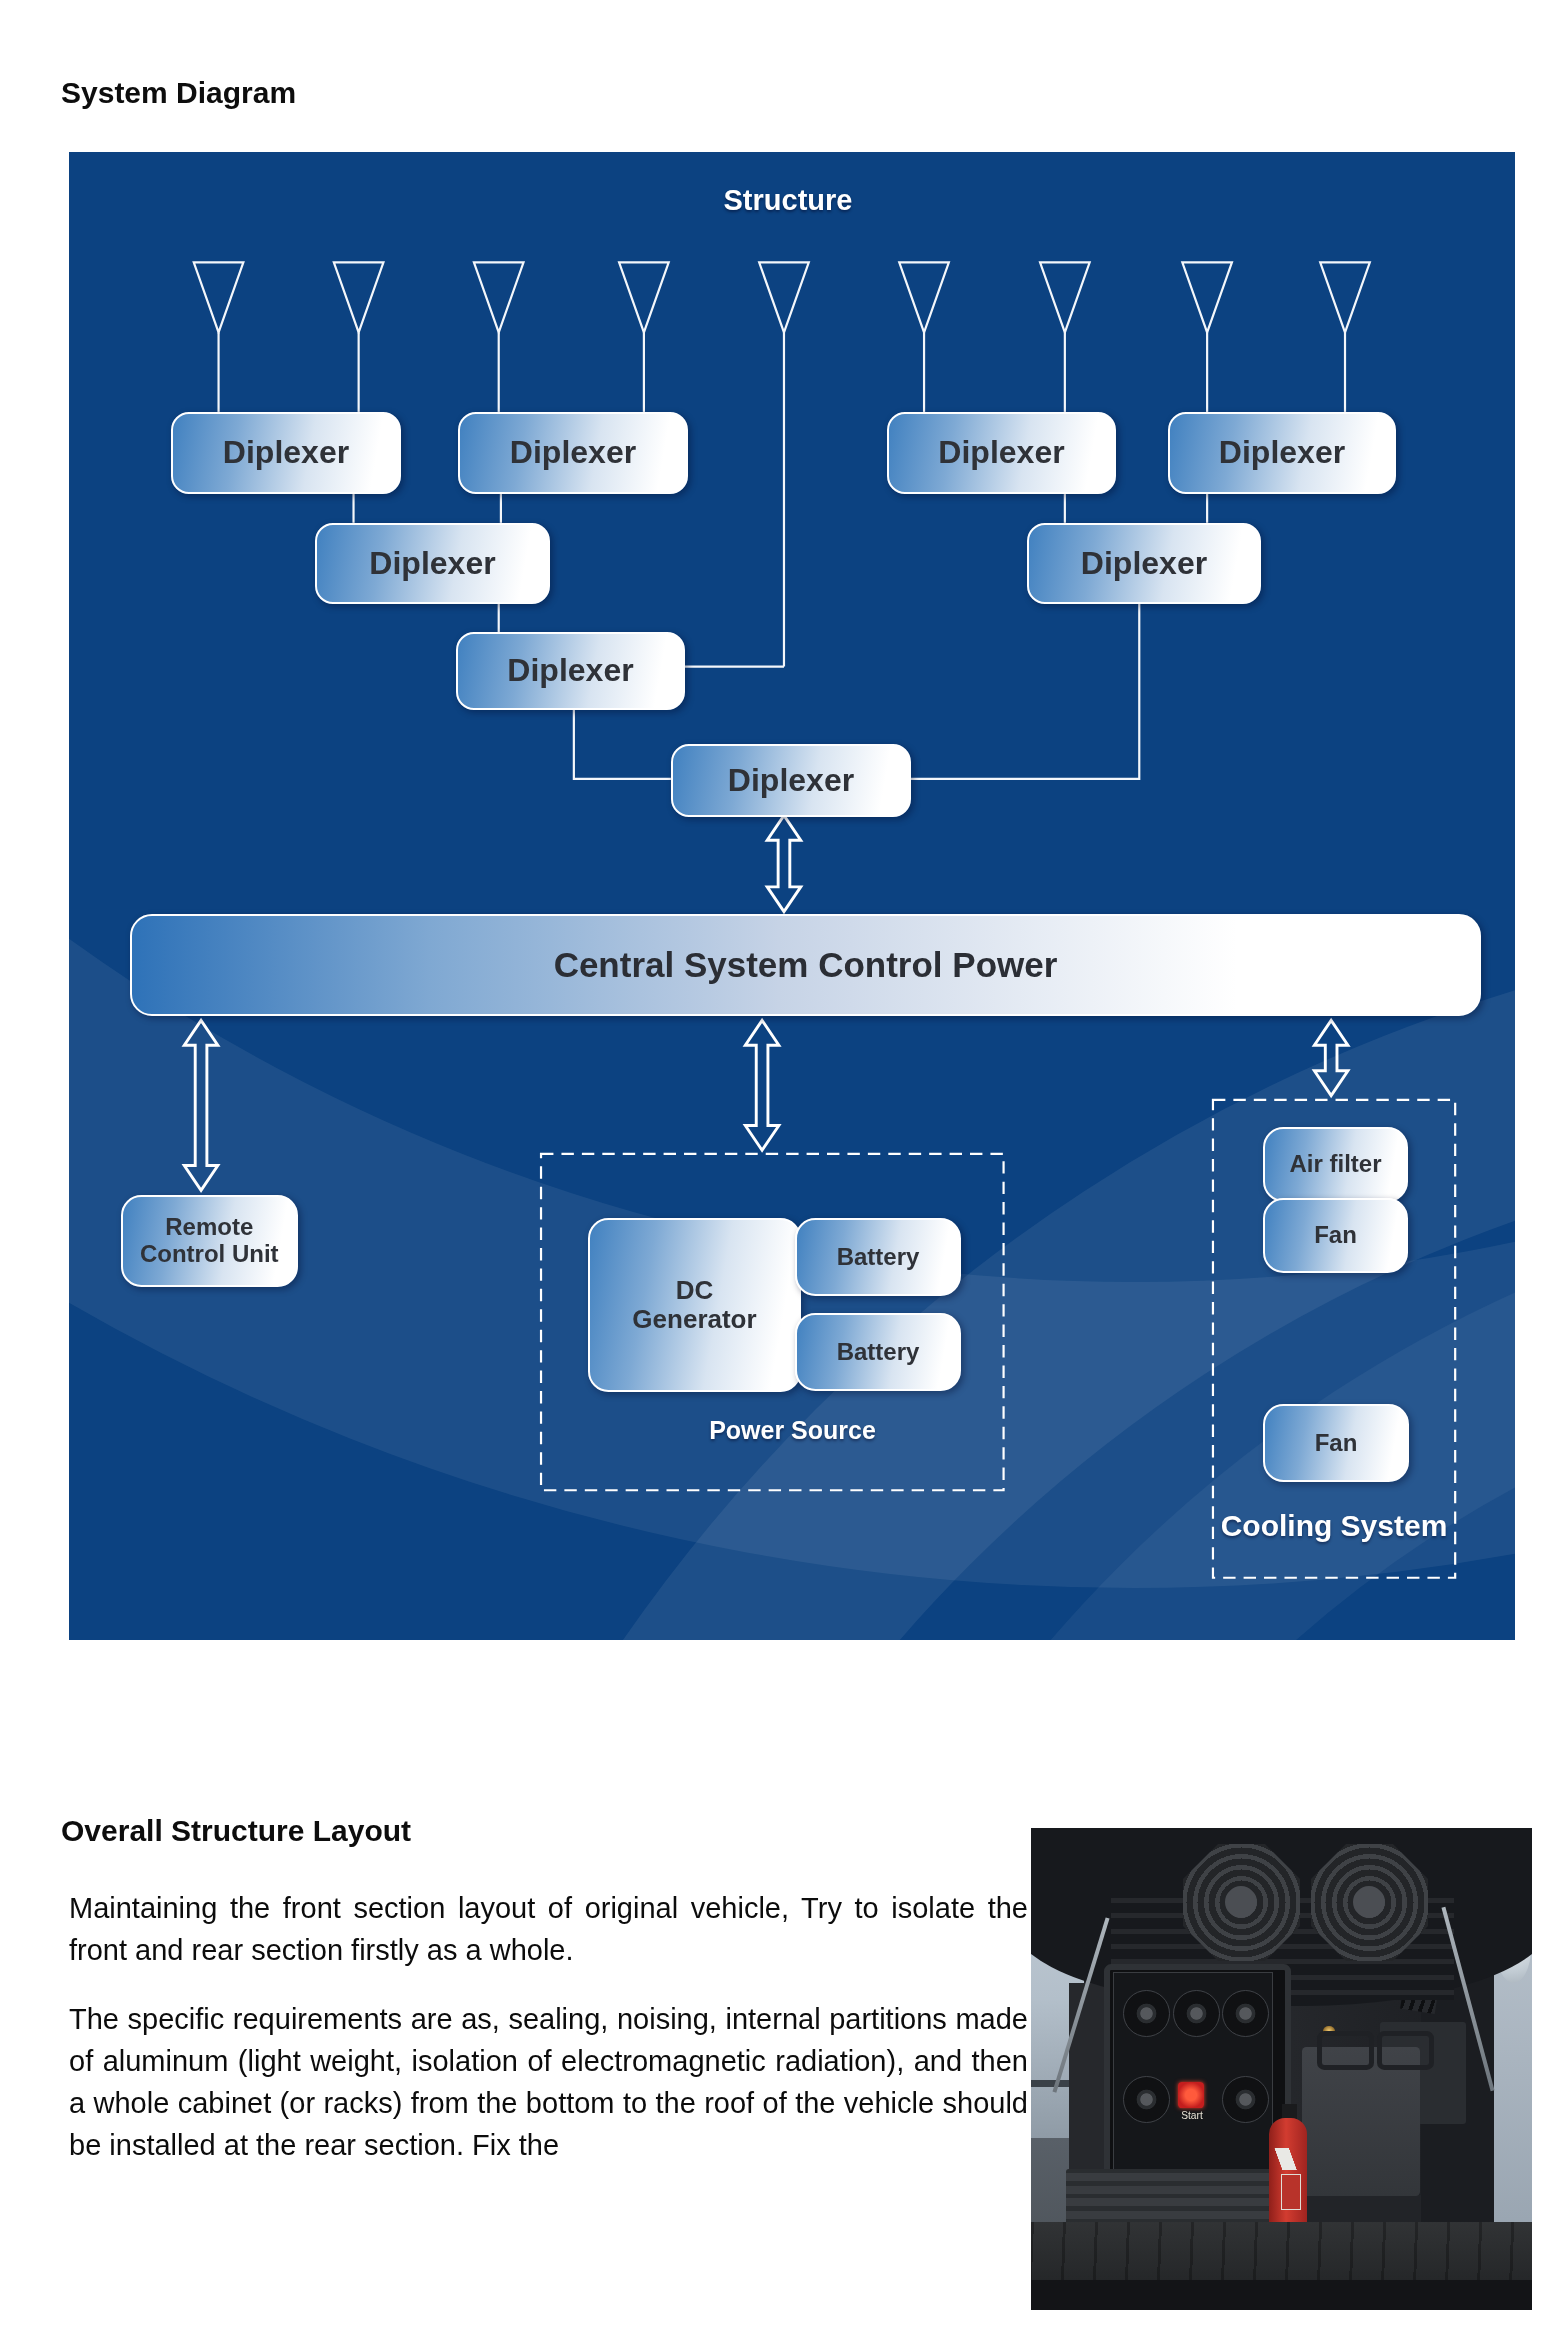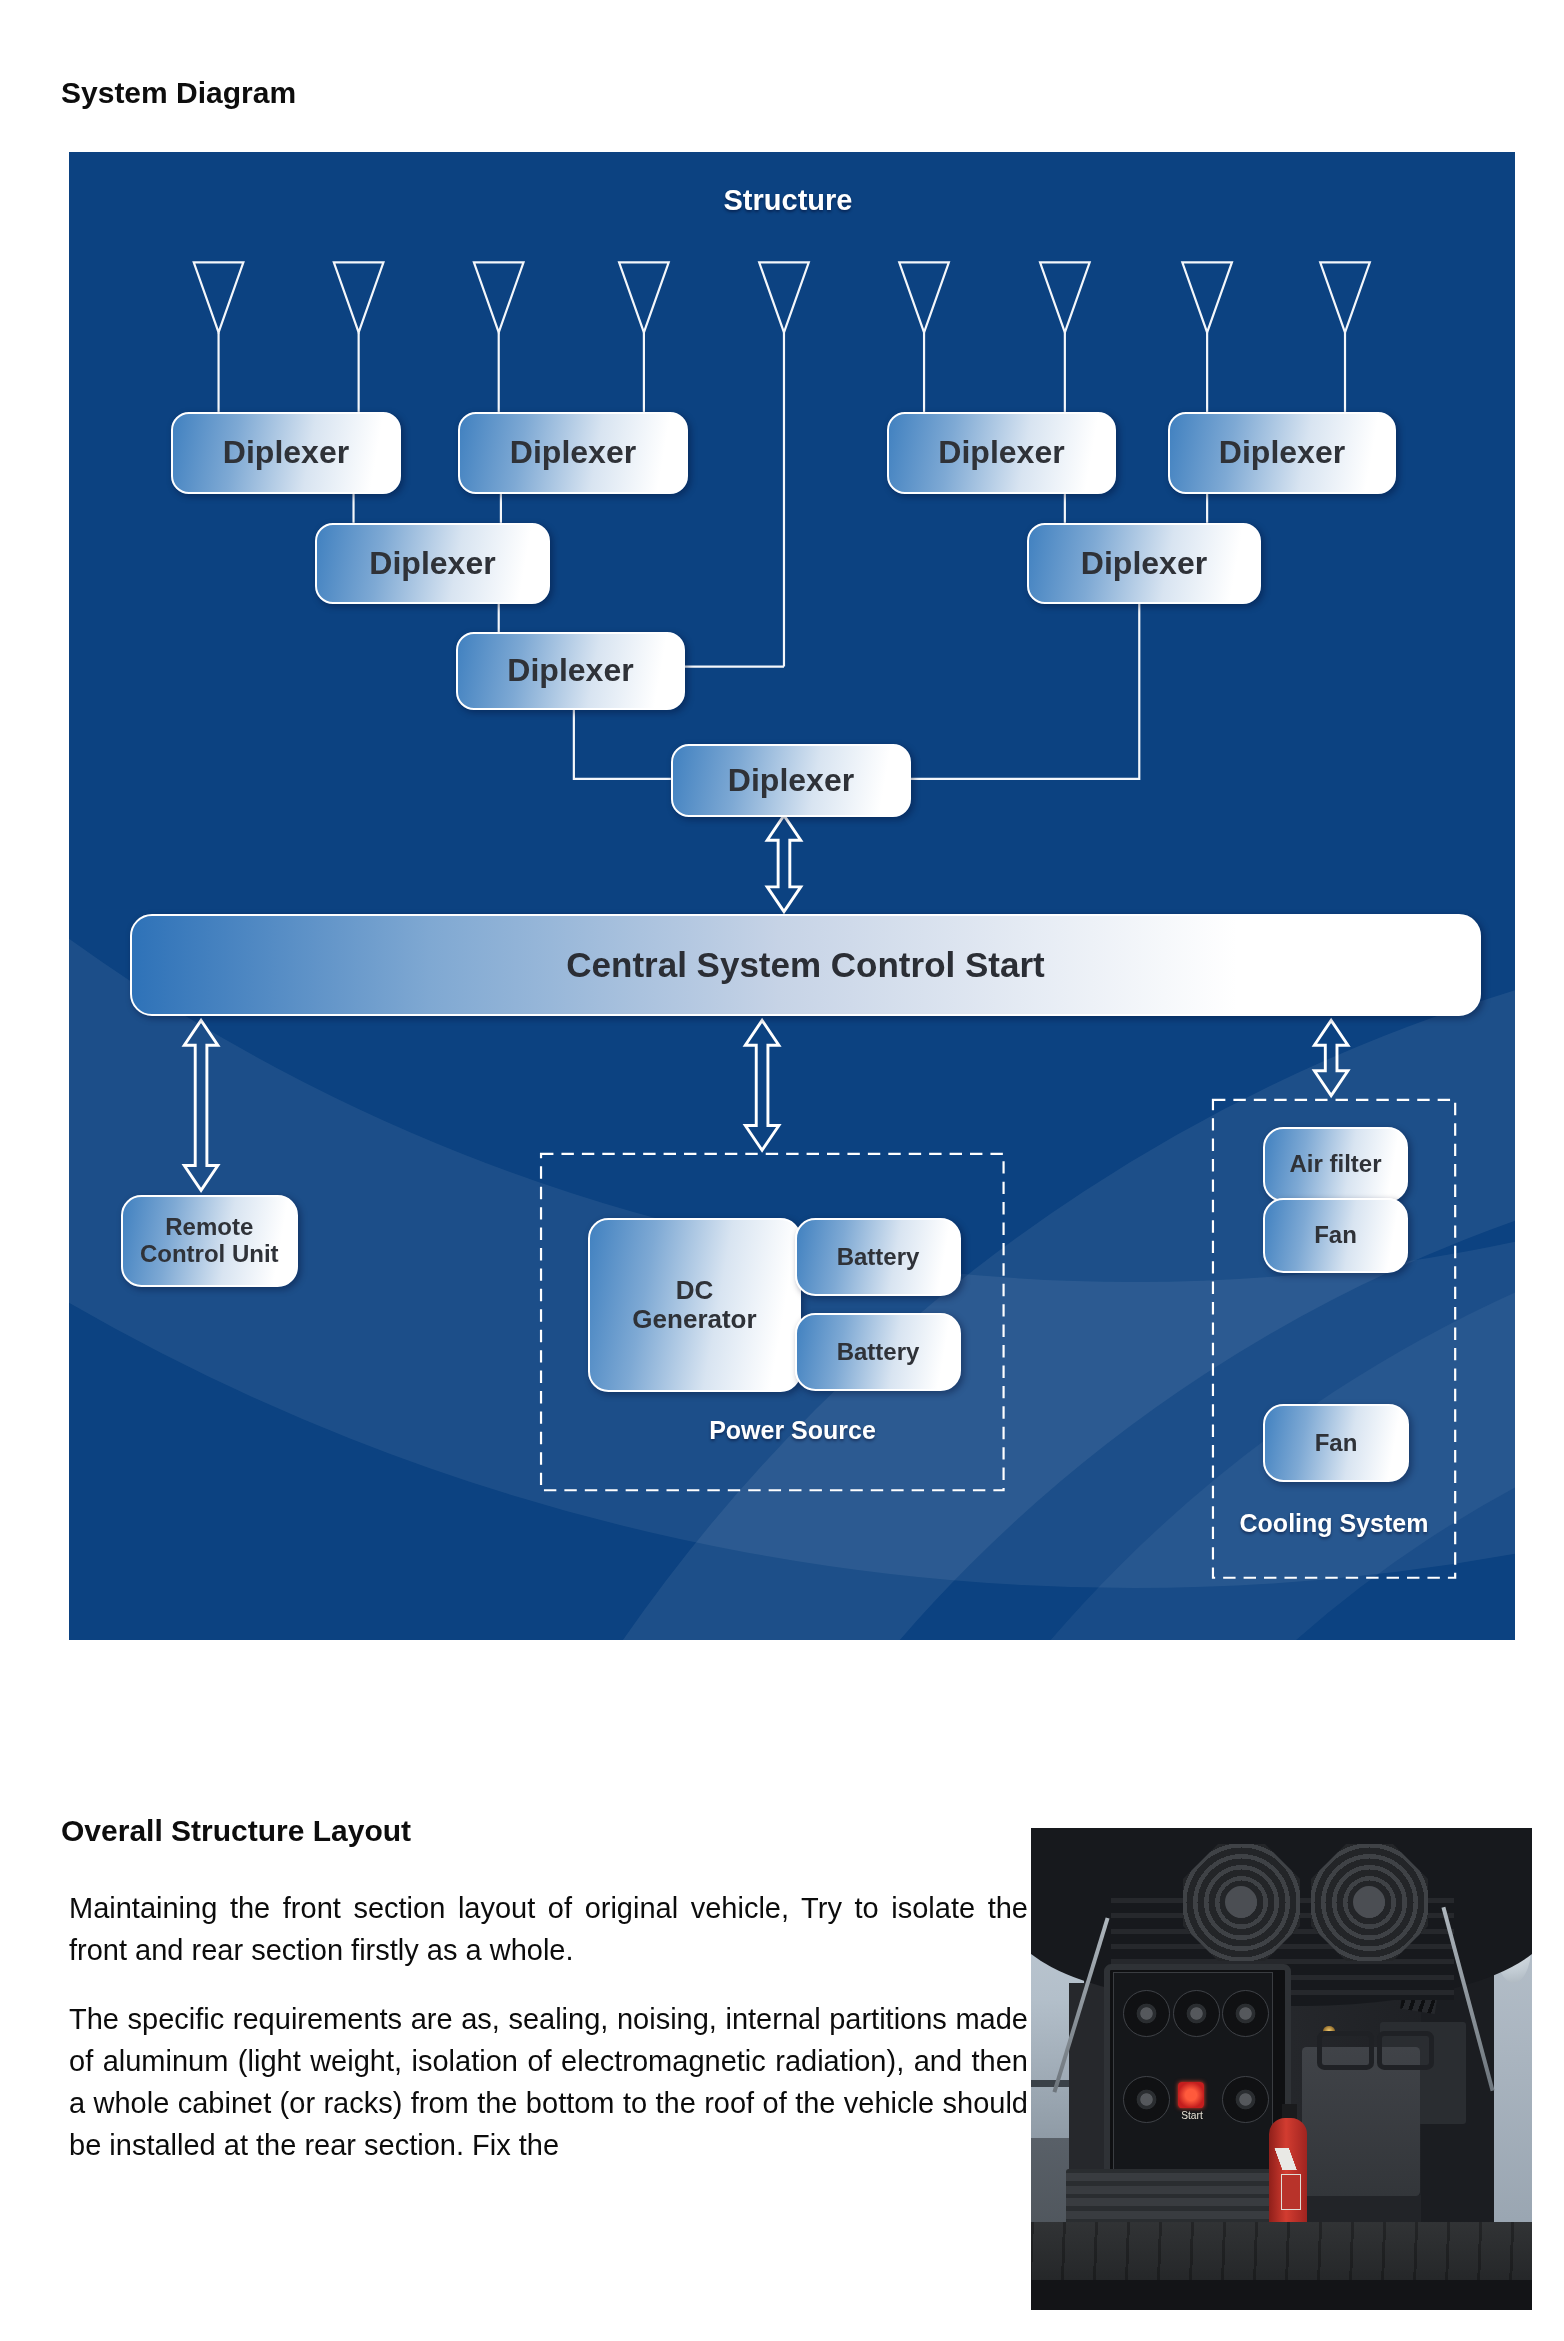--- a/index.html
+++ b/index.html
@@ -174,21 +174,21 @@
         <span>Diplexer</span>
       </div>
     <div class="node dipl" style="left:387px;top:480px;width:225px;height:74px;">
         <span>Diplexer</span>
       </div>
     <div class="node dipl" style="left:602px;top:592px;width:236px;height:69px;">
         <span>Diplexer</span>
       </div>
 
     <div class="node cscu" style="left:61px;top:762px;width:1347px;height:98px;">
-      <span>Central System Control Start</span>
+      <span>Central System Control Power</span>
     </div>
 
     <div class="node small-node" style="left:52px;top:1043px;width:161px;height:88px;padding:0 5.8px;">
       <span>Remote Control Unit</span>
     </div>
 
     <div class="node small-node" style="left:519px;top:1066px;width:165px;height:170px;padding:0 22px;font-size:26px;">
       <span>DC Generator</span>
     </div>
     <div class="node small-node" style="left:726px;top:1066px;width:162px;height:74px;">
@@ -201,21 +201,21 @@
 
     <div class="node small-node" style="left:1194px;top:975px;width:141px;height:71px;">
       <span>Air filter</span>
     </div>
     <div class="node small-node" style="left:1194px;top:1046px;width:141px;height:71px;">
       <span>Fan</span>
     </div>
     <div class="node small-node" style="left:1194px;top:1252px;width:142px;height:74px;">
       <span>Fan</span>
     </div>
-    <div class="diag-label" style="left:1144px;top:1357px;width:242px;font-size:25px;">Cooling System</div>
+    <div class="diag-label" style="left:1144px;top:1357px;width:242px;font-size:30px;">Cooling System</div>
   </div>
 
   <div class="h-section">Overall Structure Layout</div>
   <p class="body-par p1">Maintaining the front section layout of original vehicle, Try to isolate the front and rear section firstly as a whole.</p>
   <p class="body-par p2">The specific requirements are as, sealing, noising, internal partitions made of aluminum (light weight, isolation of electromagnetic radiation), and then a whole cabinet (or racks) from the bottom to the roof of the vehicle should be installed at the rear section. Fix the</p>
 
   <div class="photo">
     <div class="sky-left"></div>
     <div class="horizon"></div>
     <div class="road-left"></div>

